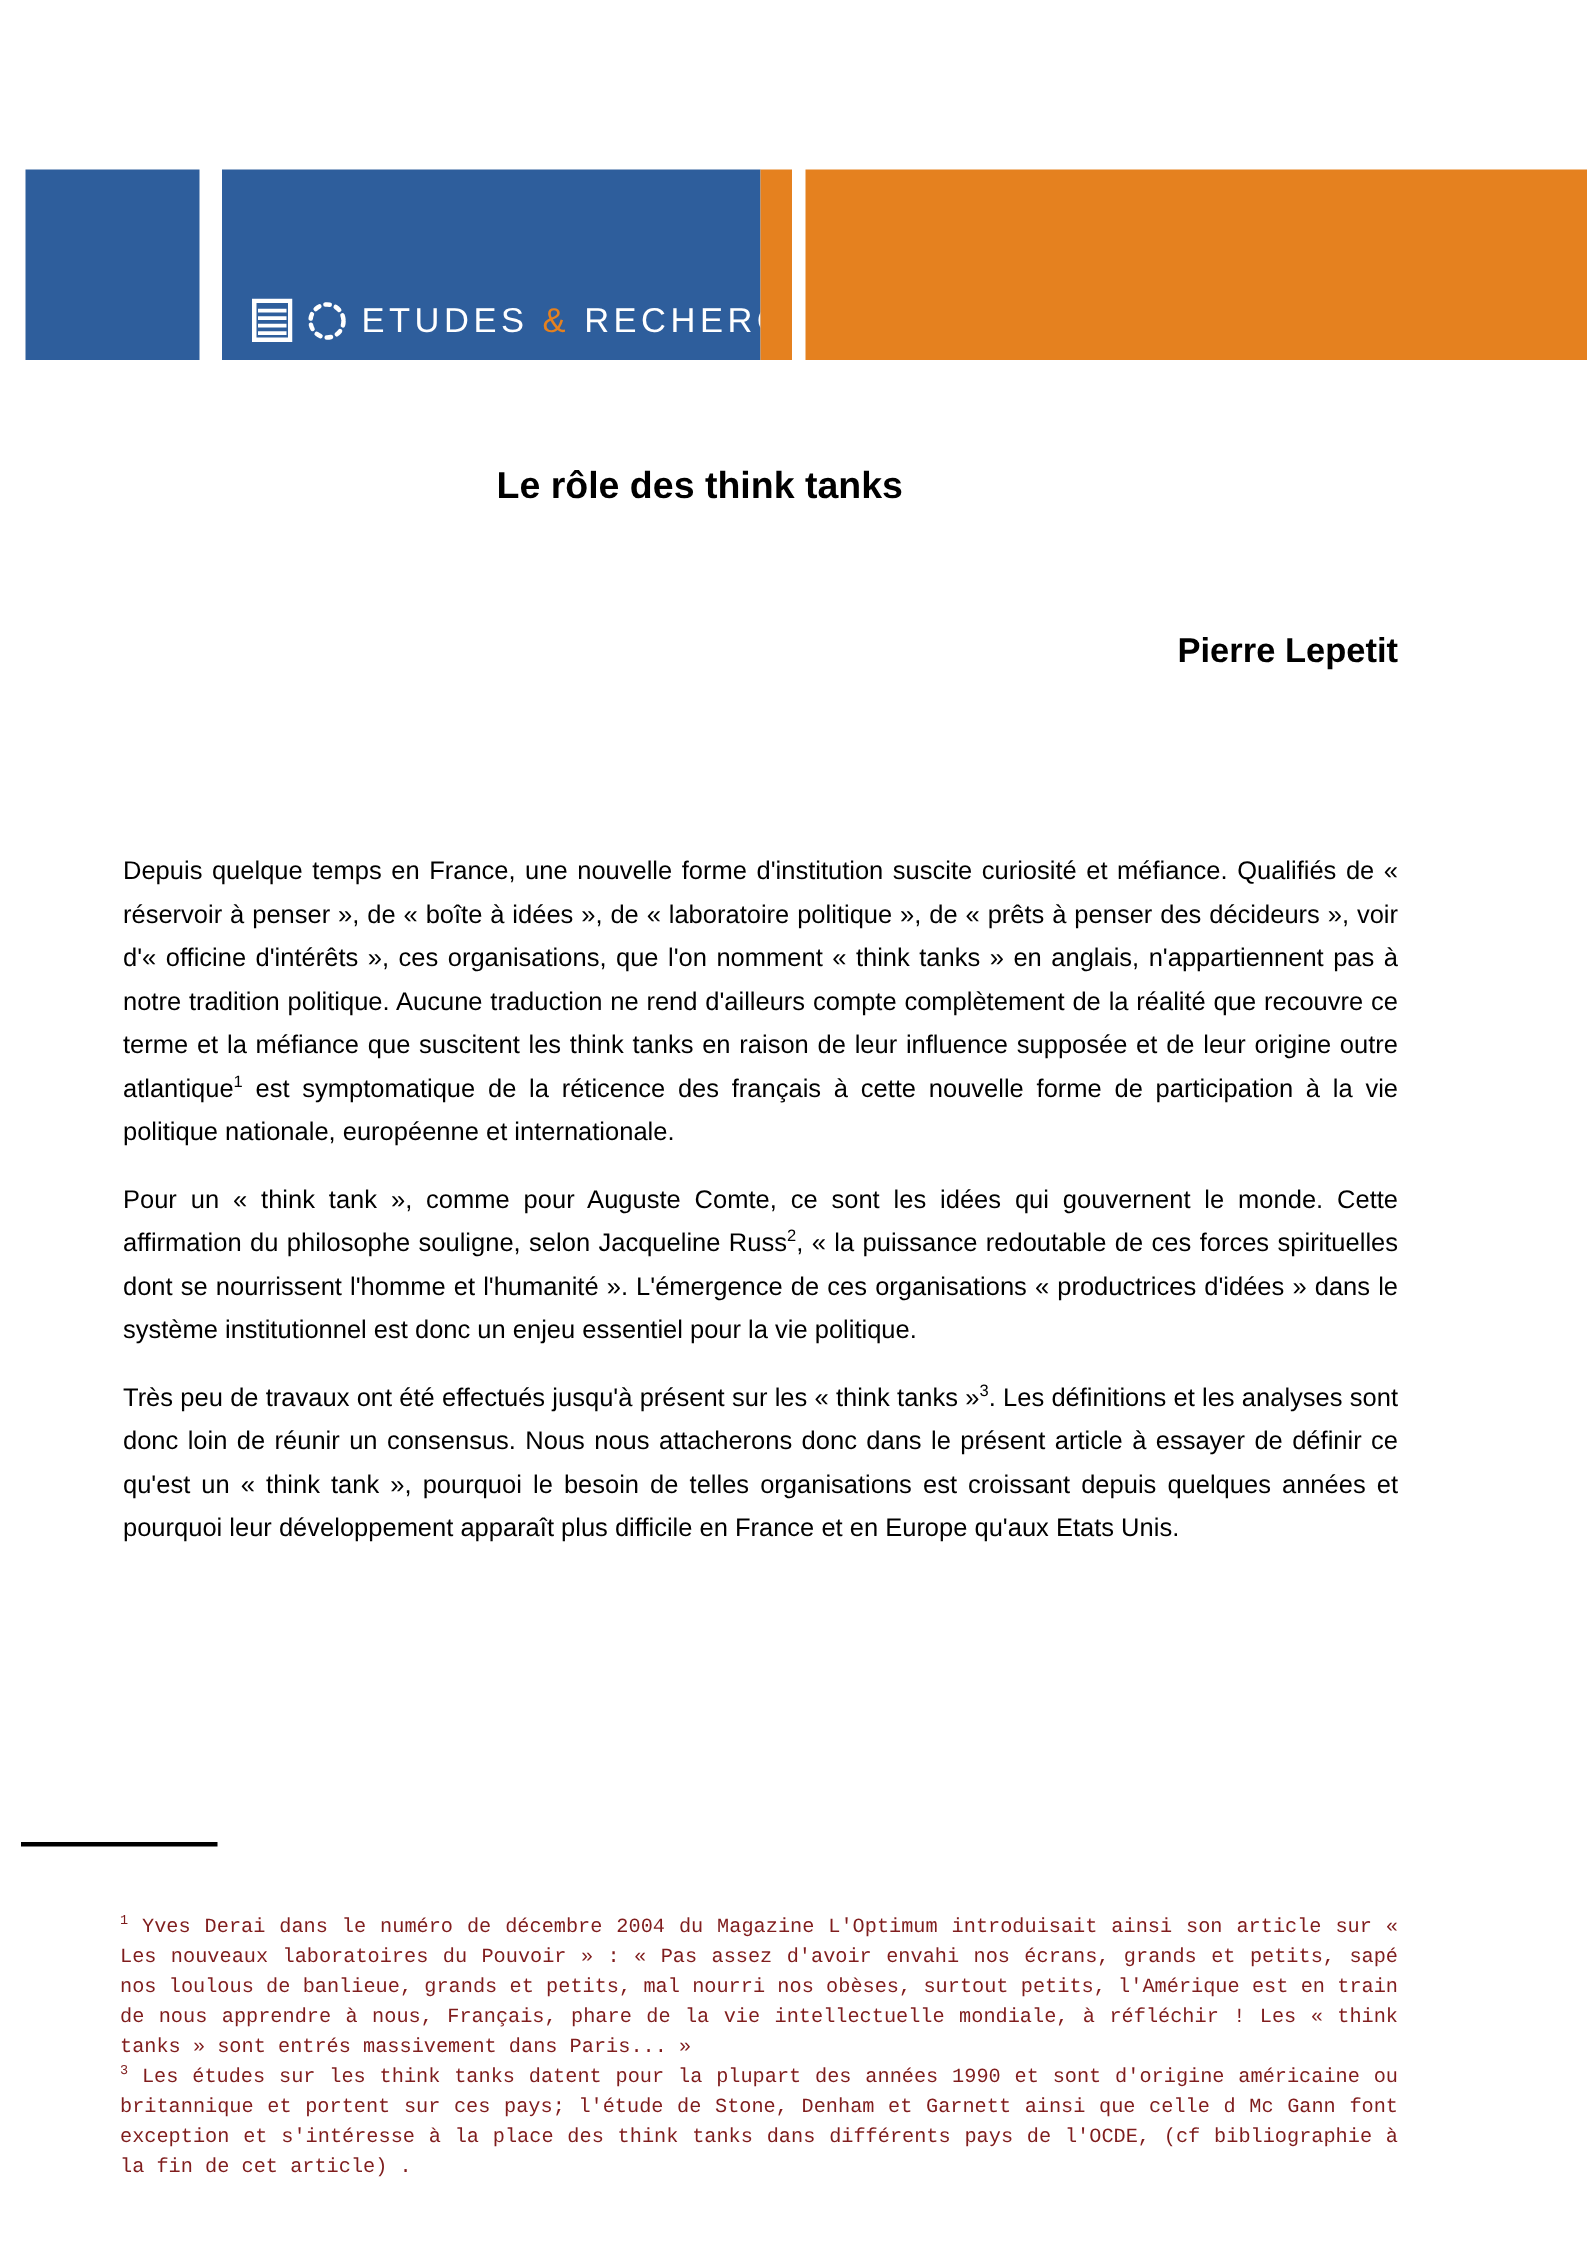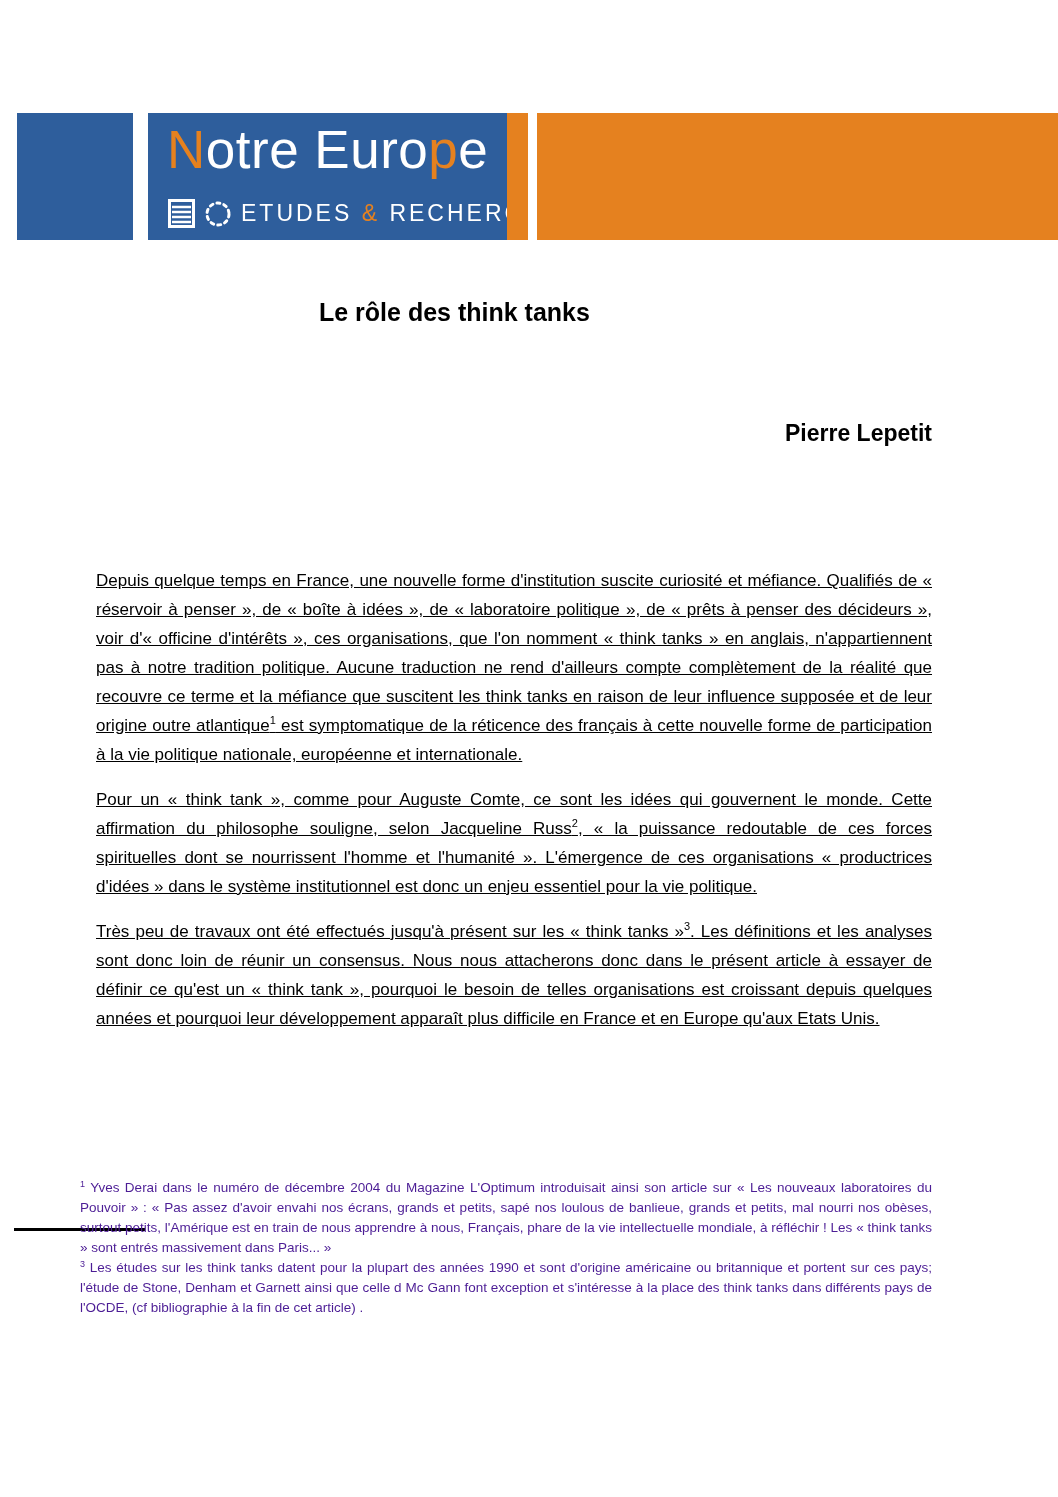--- a/index.html
+++ b/index.html
@@ -34,50 +34,49 @@
   .doc-icon{display:inline-block;line-height:0;}
   .stars-icon{display:inline-block;line-height:0;}
   .sub-text{
     color:#ffffff;font-size:23px;letter-spacing:3px;white-space:nowrap;
     font-weight:400;
   }
   .sub-text .orange{color:var(--brand-orange);}
 
   
   .title{
-    left:315px;top:294px;margin:4px;
+    left:315px;top:294px;margin:16px;
     font-size:25px;font-weight:700;color:#000;white-space:nowrap;
   }
   .author{
     right:126px;top:420px;
     font-size:23px;font-weight:700;color:#000;white-space:nowrap;
   }
   .bodytext{
     left:80px;top:566px;width:852px;
     font-size:17px;line-height:29px;text-align:justify;color:#000;
   }
-  .bodytext p{margin:0 0 16px 16px;text-decoration:underline;}
+  .bodytext p{margin:0 0 16px 2px;}
   .bodytext sup{font-size:11px;line-height:0;}
 
   
   .fn-rule{left:14px;top:1228px;width:131px;height:3px;background:#000;}
   .footnotes{
-    left:80px;top:1178px;width:852px;
-    font-size:13.5px;line-height:20px;text-align:justify;color:#4c1d95;
+    left:80px;top:1276px;width:852px;
+    font-size:13.5px;line-height:20px;text-align:justify;color:#7f1d1d;font-family:Liberation Mono, monospace;
   }
   .footnotes p{margin:0;}
   .footnotes sup{font-size:9px;line-height:0;}
 </style>
 </head>
 <body>
 
 <div class="abs square-left"></div>
 
 <div class="abs logo-box">
-  <div class="brand"><span class="orange">N</span><span>otre Euro</span><span class="orange">p</span><span>e</span></div>
   <div class="brand-sub">
     <span class="doc-icon">
       <svg width="27" height="29" viewBox="0 0 27 29">
         <rect x="1.5" y="1.5" width="24" height="26" fill="none" stroke="#ffffff" stroke-width="3"></rect>
         <line x1="4" y1="8" x2="23" y2="8" stroke="#ffffff" stroke-width="2.5"></line>
         <line x1="4" y1="13" x2="23" y2="13" stroke="#ffffff" stroke-width="2.5"></line>
         <line x1="4" y1="18" x2="23" y2="18" stroke="#ffffff" stroke-width="2.5"></line>
         <line x1="4" y1="23" x2="23" y2="23" stroke="#ffffff" stroke-width="2.5"></line>
       </svg>
     </span>

